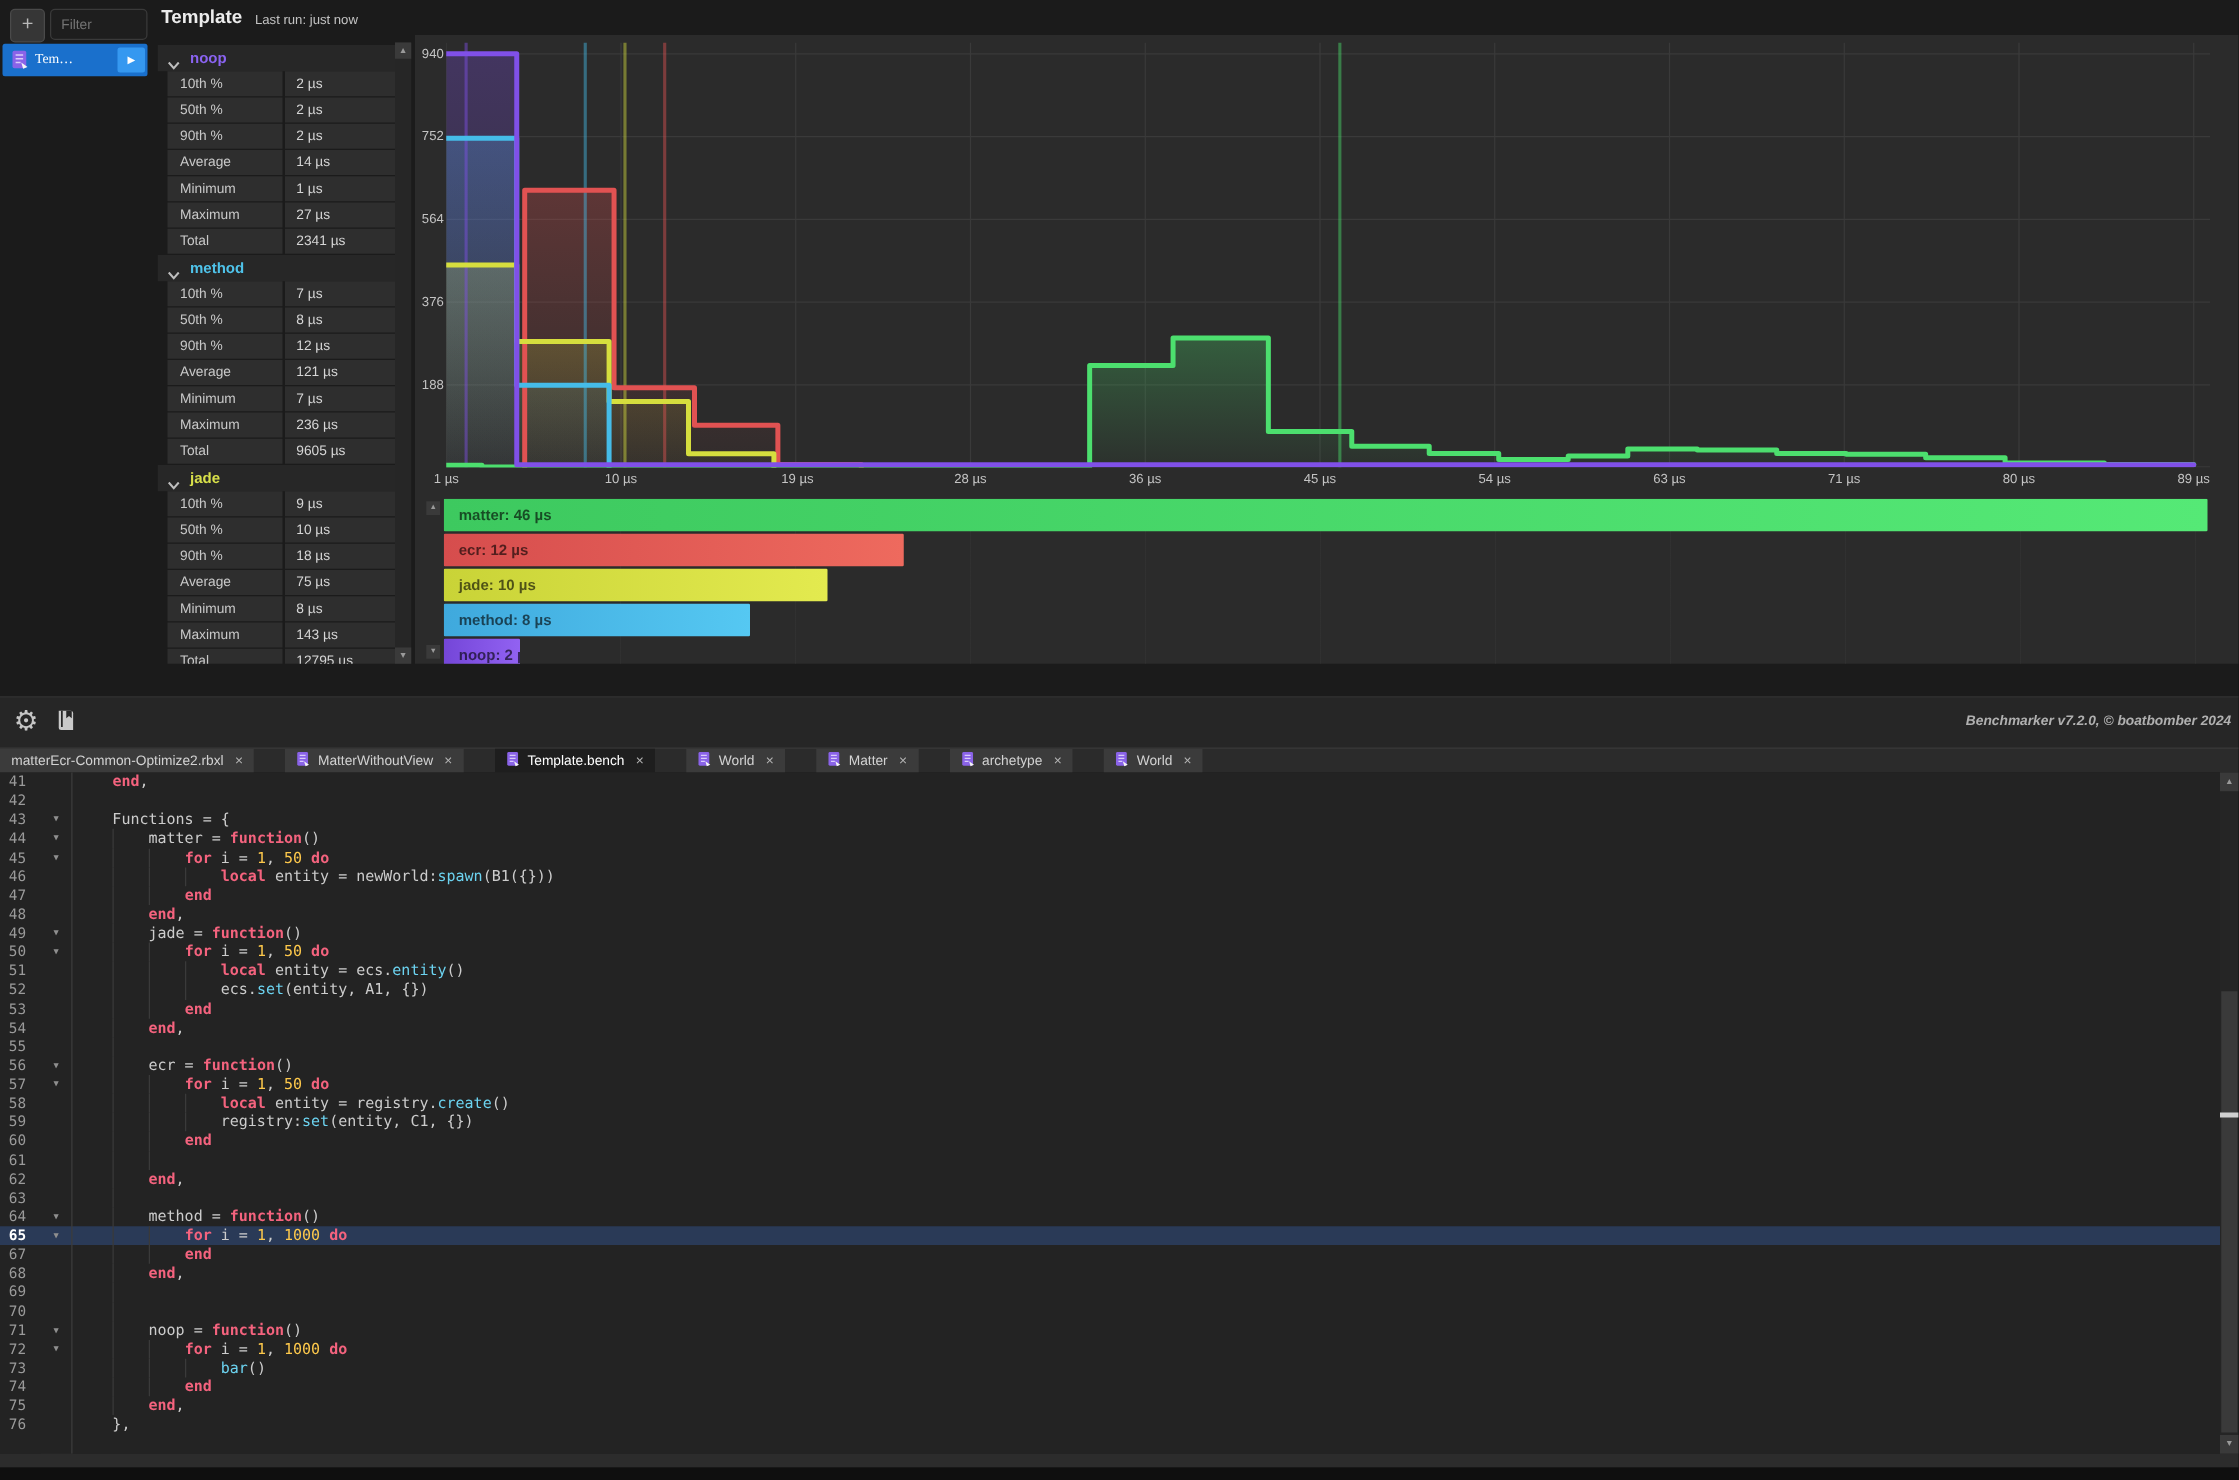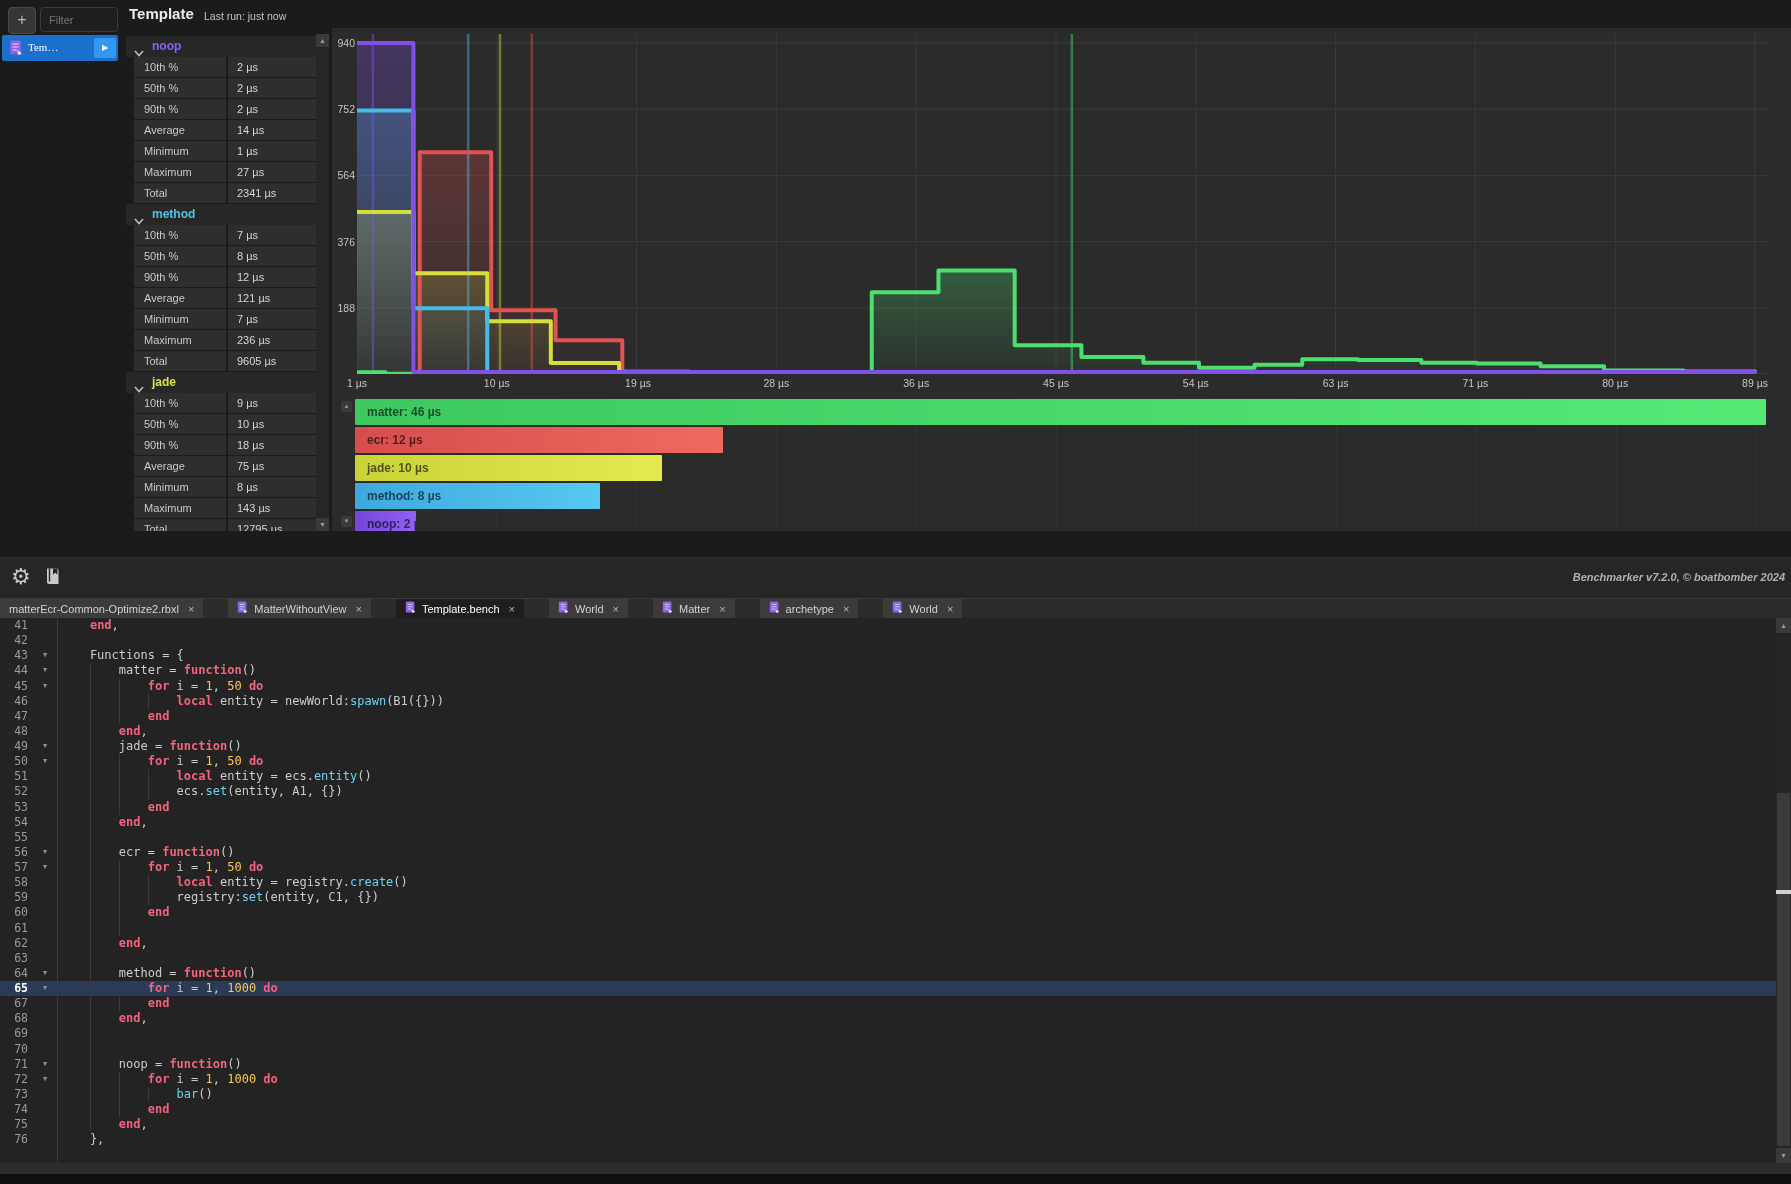--- a/index.html
+++ b/index.html
@@ -59,21 +59,21 @@
   .tab.active{background:#1e1e1e;color:#ffffff;}
   .tab .x{color:#b5b5b5;font-size:11px;margin-left:3px;}
 
   
   #editor{left:0;top:618px;width:1776px;height:545px;background:#232323;overflow:hidden;
           font-family:"DejaVu Sans Mono",monospace;font-size:12px;}
   #gutter-strip{left:33px;top:618px;width:24px;height:545px;background:#2d2d2d;}
   #gutter-sep{left:57px;top:618px;width:1px;height:545px;background:#3c3c3c;}
   .cl{position:relative;height:15.14px;line-height:15.14px;white-space:pre;}
   .cl.hl{background:#2a3a57;}
-  .cl .num{position:absolute;left:0;width:28px;text-align:right;color:#9a9a9a;font-size:11.5px;}
+  .cl .num{position:absolute;left:0;width:28px;text-align:center;color:#9a9a9a;font-size:11.5px;}
   .cl.hl .num{color:#fff;font-weight:bold;}
   .cl .fold{position:absolute;left:38px;width:14px;text-align:center;color:#8f8f8f;font-size:7px;}
   .cl .guide{position:absolute;top:0;width:1px;height:100%;background:#3a3a3a;}
   .cl .txt{position:absolute;left:61px;top:0;}
   .tk-k{color:#f4637e;font-weight:bold;}
   .tk-n{color:#fdc84b;}
   .tk-f{color:#6cd3f0;}
   .tk-p{color:#cccccc;}
 
   #ed-scroll{left:1776px;top:618px;width:15px;height:545px;background:#252525;}

